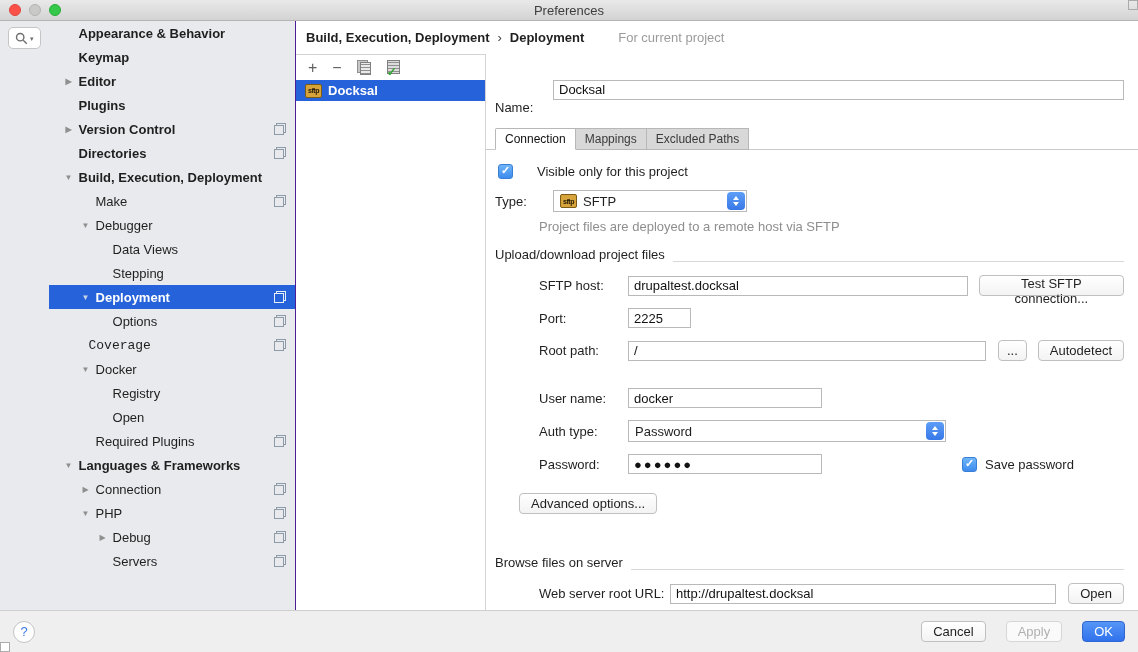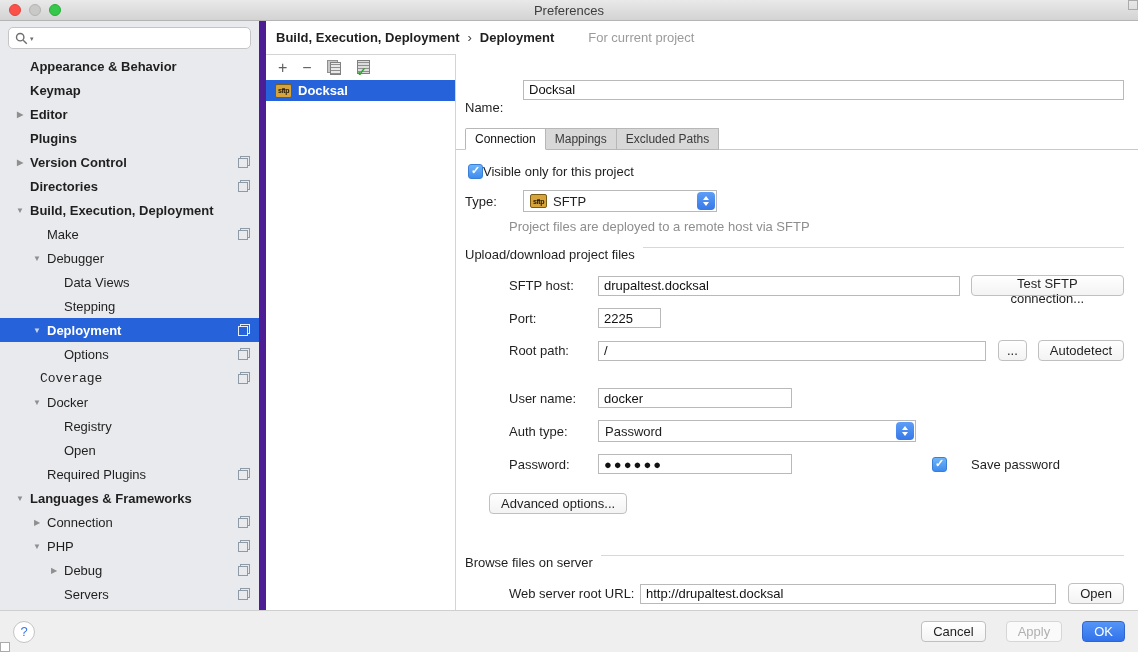--- a/index.html
+++ b/index.html
@@ -25,21 +25,21 @@
   .tl { width:12px; height:12px; border-radius:50%; display:inline-block; }
   .tl.red   { background:#FB5149; border:1px solid #E0443C; }
   .tl.gray  { background:#C9C9C7; border:1px solid #B3B3B1; }
   .tl.green { background:#35C84A; border:1px solid #27AE38; }
   .win-title { color:#3E3E3E; }
 
   
   .main { flex:1; display:flex; min-height:0; }
 
   
-  .sidebar { width:266px; flex:none; background:#E8EAED; border-right:7px solid #4c1d95; display:flex; flex-direction:column; }
+  .sidebar { width:296px; flex:none; background:#E8EAED; border-right:1px solid #4c1d95; display:flex; flex-direction:row; }
   .searchwrap { padding:6px 8px 5px; flex:none; }
   .searchbox {
     height:22px; background:#fff; border:1px solid #C5C5C5; border-radius:5px;
     display:flex; align-items:center; padding:0 6px; gap:2px;
   }
   .search-caret { font-size:7px; color:#6E6E6E; line-height:1; }
   .tree { flex:1; overflow:hidden; }
   .tree-row { height:24px; display:flex; align-items:center; position:relative; cursor:default; white-space:nowrap; }
   .tree-row .arrow { width:20px; flex:none; text-align:center; font-size:8px; color:#8F8F8F; }
   .tree-row.bold { font-weight:bold; }
@@ -99,49 +99,49 @@
 
   .tabstrip { display:flex; border-bottom:1px solid #C9C9C9; margin:0 -14px 0 -9px; padding-left:9px; }
   .tab { height:22px; padding:0 9px; display:flex; align-items:center; font-size:12px;
          background:#D8D8D8; border:1px solid #B7B7B7; border-left:none; color:#3A3A3A; margin-bottom:-1px; }
   .tab:first-child { border-left:1px solid #B7B7B7; border-top-left-radius:2px; }
   .tab.active { background:#fff; border-bottom-color:#fff; color:#111; }
 
   .cb { width:15px; height:15px; flex:none; border-radius:3px; border:1px solid #3A7FD6;
         background:linear-gradient(#6FB5F8,#3D8BEE); position:relative; }
   .cb::after { content:"✓"; position:absolute; left:2px; top:-1px; color:#fff; font-size:11px; font-weight:bold; }
-  .visible-row { margin:14px 0 11px 3px; gap:0; }
+  .visible-row { margin:14px 0 11px 3px; gap:24px; }
 
   .type-row { margin-bottom:7px; }
   .type-row .flabel { width:58px; }
   .combo { height:22px; border:1px solid #B9B9B9; background:#fff; position:relative;
            display:flex; align-items:center; gap:6px; padding:0 24px 0 6px; }
   .stepper { position:absolute; right:1px; top:1px; bottom:1px; width:18px; border-radius:4px;
              background:linear-gradient(#5D9EF7,#3878E8); display:flex; flex-direction:column;
              align-items:center; justify-content:center; }
   .stepper i { display:block; width:0; height:0; border-left:3.5px solid transparent; border-right:3.5px solid transparent; }
   .stepper .up { border-bottom:4px solid #fff; margin-bottom:2px; }
   .stepper .dn { border-top:4px solid #fff; }
   .type-combo { width:194px; }
   .hint { color:#8E8E8E; margin:3px 0 13px 44px; }
 
-  .section-head { display:flex; align-items:flex-start; gap:8px; margin-bottom:13px; }
+  .section-head { display:flex; align-items:flex-end; gap:8px; margin-bottom:13px; }
   .section-head .line { flex:1; height:1px; background:#D8D8D8; }
 
   .indent { margin-left:44px; }
   .indent .flabel { width:89px; }
   .mb { margin-bottom:12px; }
 
   .btn { height:21px; border:1px solid #C0C0C0; border-radius:4px; background:linear-gradient(#FFFFFF,#F3F3F3);
          font-family:"Liberation Sans",sans-serif; font-size:13px; color:#1F1F1F; padding:0 11px; cursor:default; }
   .btn.small { padding:0 8px; }
   .btn.primary { background:linear-gradient(#5695F6,#3072EC); border-color:#2F66D0; color:#fff; }
   .btn.disabled { background:#FAFAFA; border-color:#D6D6D6; color:#B0B0B0; }
 
-  .save-row { margin-left:140px; gap:24px; display:flex; align-items:center; }
+  .save-row { margin-left:140px; gap:8px; display:flex; align-items:center; }
   .adv-row { margin:19px 0 0 24px; }
   .browse-section { margin-top:41px; }
   .webroot-row .flabel { width:131px; }
 
   
   .footerbar { height:42px; flex:none; background:#EFEFEF; border-top:1px solid #CFCFCF;
                display:flex; align-items:center; padding:0 13px; }
   .help-btn { width:22px; height:22px; border-radius:50%; background:#fff; border:1px solid #C4C4C4;
               color:#3B77E8; display:flex; align-items:center; justify-content:center; font-size:13px; cursor:default; }
   .footer-buttons { margin-left:auto; display:flex; gap:20px; align-items:center; }

